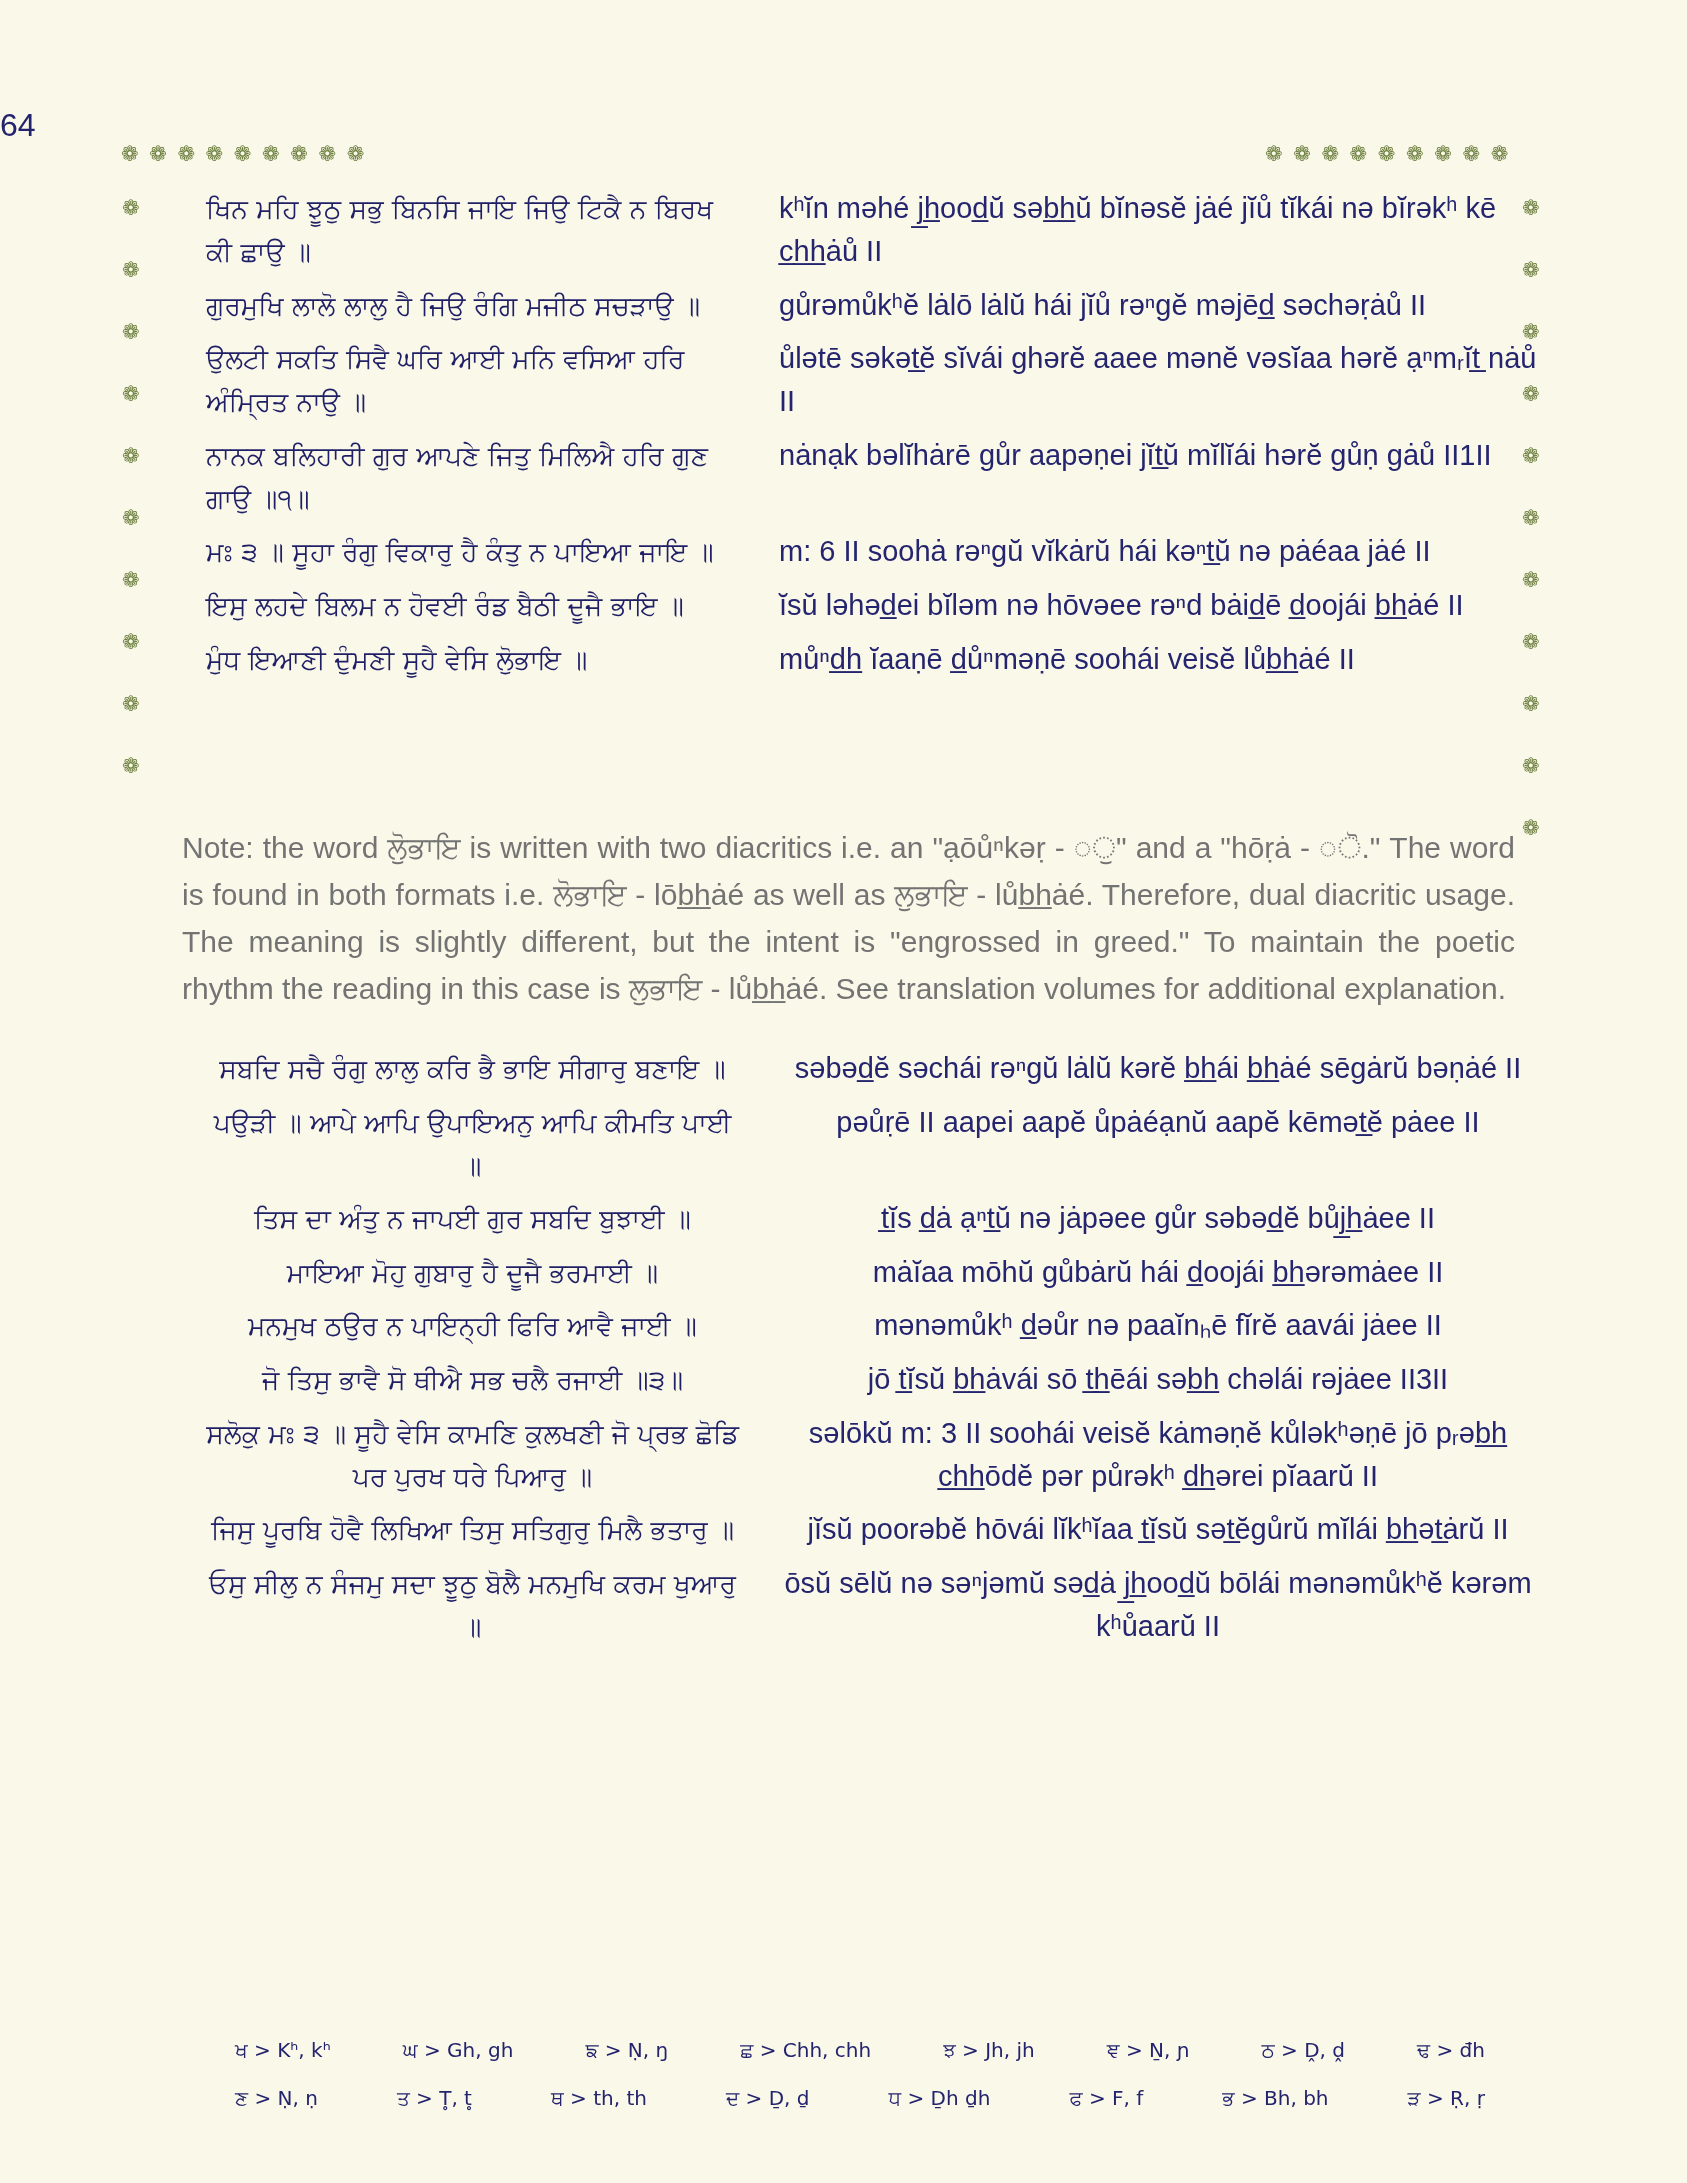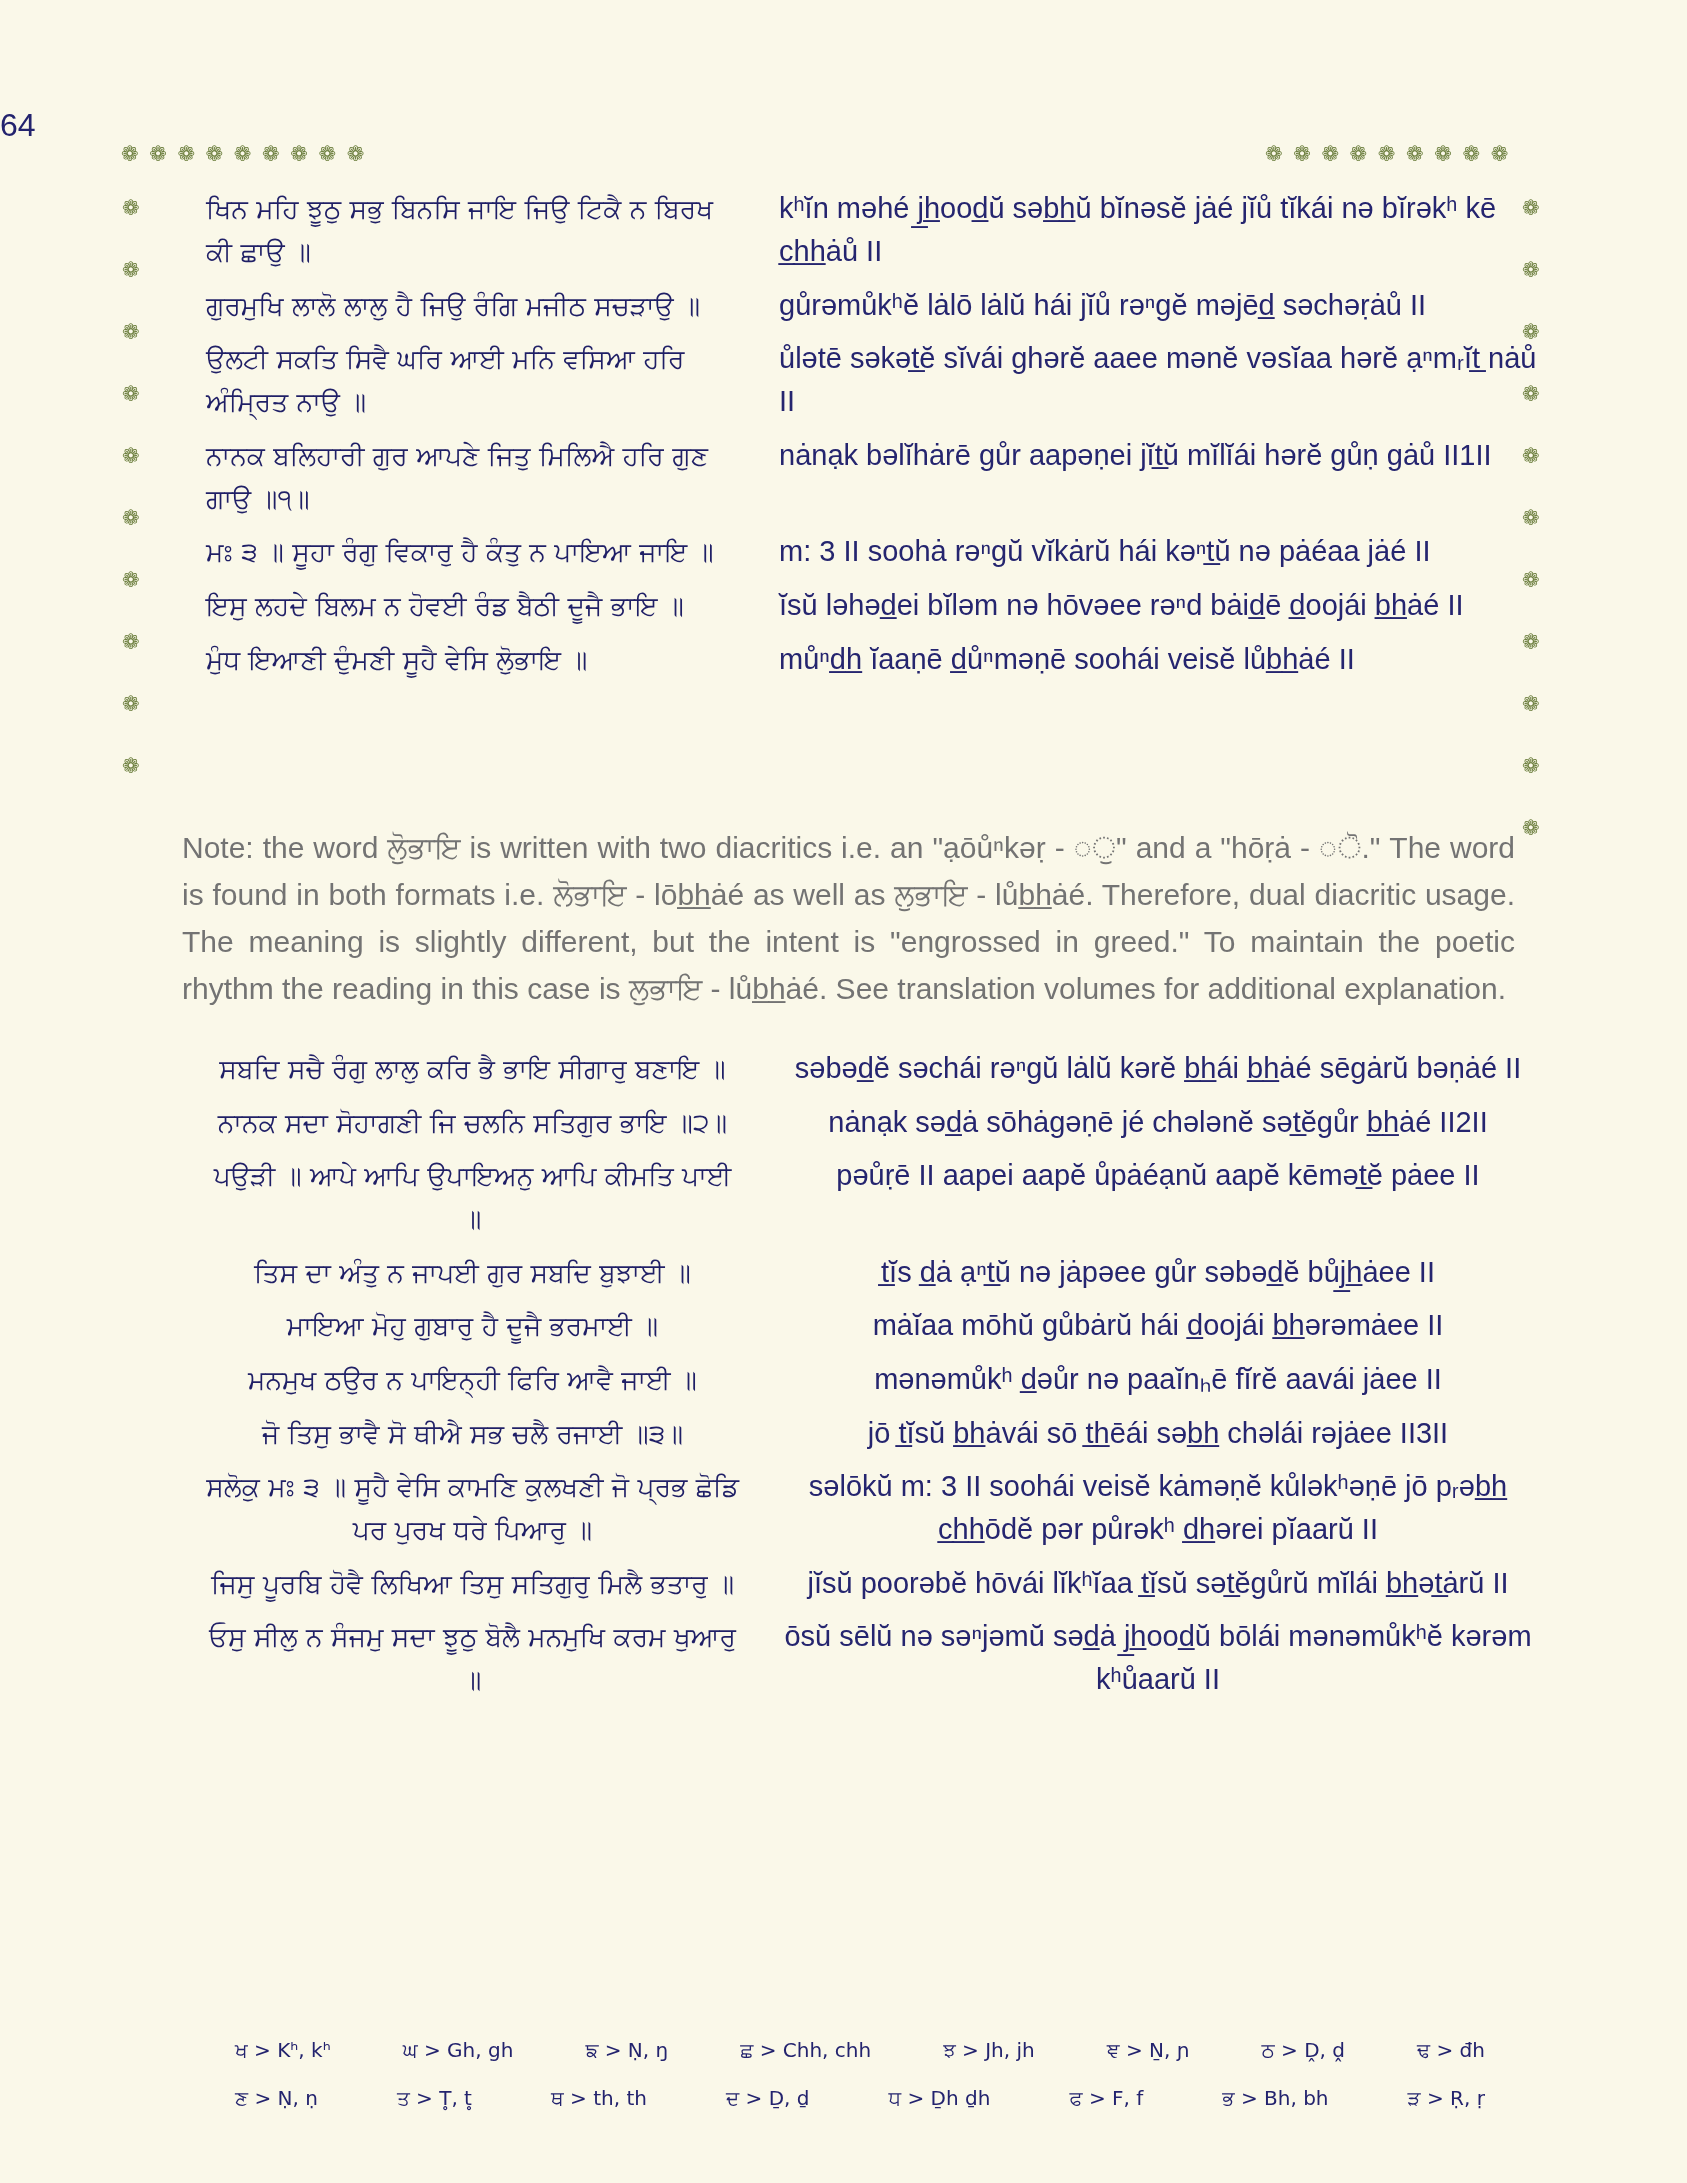--- a/index.html
+++ b/index.html
@@ -132,21 +132,21 @@
     <div class="translit">ůlətē səkət̲ĕ sĭvái ghərĕ aaee mənĕ vəsĭaa hərĕ ạⁿmᵣĭt̲ nȧů II</div>
   </div>
 
   <div class="verse-row">
     <div class="gurmukhi">ਨਾਨਕ ਬਲਿਹਾਰੀ ਗੁਰ ਆਪਣੇ ਜਿਤੁ ਮਿਲਿਐ ਹਰਿ ਗੁਣ ਗਾਉ ॥੧॥</div>
     <div class="translit">nȧnạk bəlĭhȧrē gůr aapəṇei jĭt̲ŭ mĭlĭái hərĕ gůṇ gȧů II1II</div>
   </div>
 
   <div class="verse-row">
     <div class="gurmukhi">ਮਃ ੩ ॥ ਸੂਹਾ ਰੰਗੁ ਵਿਕਾਰੁ ਹੈ ਕੰਤੁ ਨ ਪਾਇਆ ਜਾਇ ॥</div>
-    <div class="translit">m: 3 II soohȧ rəⁿgŭ vĭkȧrŭ hái kəⁿt̲ŭ nə pȧéaa jȧé II</div>
+    <div class="translit">m: 6 II soohȧ rəⁿgŭ vĭkȧrŭ hái kəⁿt̲ŭ nə pȧéaa jȧé II</div>
   </div>
 
   <div class="verse-row">
     <div class="gurmukhi">ਇਸੁ ਲਹਦੇ ਬਿਲਮ ਨ ਹੋਵਈ ਰੰਡ ਬੈਠੀ ਦੂਜੈ ਭਾਇ ॥</div>
     <div class="translit">ĭsŭ ləhəd̲ei bĭləm nə hōvəee rəⁿd bȧid̲ē d̲oojái b̲h̲ȧé II</div>
   </div>
 
   <div class="verse-row">
     <div class="gurmukhi">ਮੁੰਧ ਇਆਣੀ ਦੁੰਮਣੀ ਸੂਹੈ ਵੇਸਿ ਲੁੋਭਾਇ ॥</div>
     <div class="translit">můⁿd̲h̲ ĭaaṇē d̲ůⁿməṇē soohái veisĕ lůb̲h̲ȧé II</div>
@@ -154,24 +154,20 @@
 </div>
 
   <div class="note">Note: the word ਲੁੋਭਾਇ is written with two diacritics i.e. an "ạōůⁿkəṛ - ◌ੁ" and a "hōṛȧ - ◌ੋ." The word is found in both formats i.e. ਲੋਭਾਇ - lōb̲h̲ȧé as well as ਲੁਭਾਇ - lůb̲h̲ȧé. Therefore, dual diacritic usage. The meaning is slightly different, but the intent is "engrossed in greed." To maintain the poetic rhythm the reading in this case is ਲੁਭਾਇ - lůb̲h̲ȧé. See translation volumes for additional explanation.</div>
 
   <div class="verses" id="verses-bottom">
   <div class="verse-row">
     <div class="gurmukhi">ਸਬਦਿ ਸਚੈ ਰੰਗੁ ਲਾਲੁ ਕਰਿ ਭੈ ਭਾਇ ਸੀਗਾਰੁ ਬਣਾਇ ॥</div>
     <div class="translit">səbəd̲ĕ səchái rəⁿgŭ lȧlŭ kərĕ b̲h̲ái b̲h̲ȧé sēgȧrŭ bəṇȧé II</div>
   </div>
 
-  <div class="verse-row">
-    <div class="gurmukhi">ਨਾਨਕ ਸਦਾ ਸੋਹਾਗਣੀ ਜਿ ਚਲਨਿ ਸਤਿਗੁਰ ਭਾਇ ॥੨॥</div>
-    <div class="translit">nȧnạk səd̲ȧ sōhȧgəṇē jé chələnĕ sət̲ĕgůr b̲h̲ȧé II2II</div>
-  </div>
 
   <div class="verse-row">
     <div class="gurmukhi">ਪਉੜੀ ॥ ਆਪੇ ਆਪਿ ਉਪਾਇਅਨੁ ਆਪਿ ਕੀਮਤਿ ਪਾਈ ॥</div>
     <div class="translit">pəůṛē II aapei aapĕ ůpȧéạnŭ aapĕ kēmət̲ĕ pȧee II</div>
   </div>
 
   <div class="verse-row">
     <div class="gurmukhi">ਤਿਸ ਦਾ ਅੰਤੁ ਨ ਜਾਪਈ ਗੁਰ ਸਬਦਿ ਬੁਝਾਈ ॥</div>
     <div class="translit">t̲ĭs d̲ȧ ạⁿt̲ŭ nə jȧpəee gůr səbəd̲ĕ bůj̲h̲ȧee II</div>
   </div>

